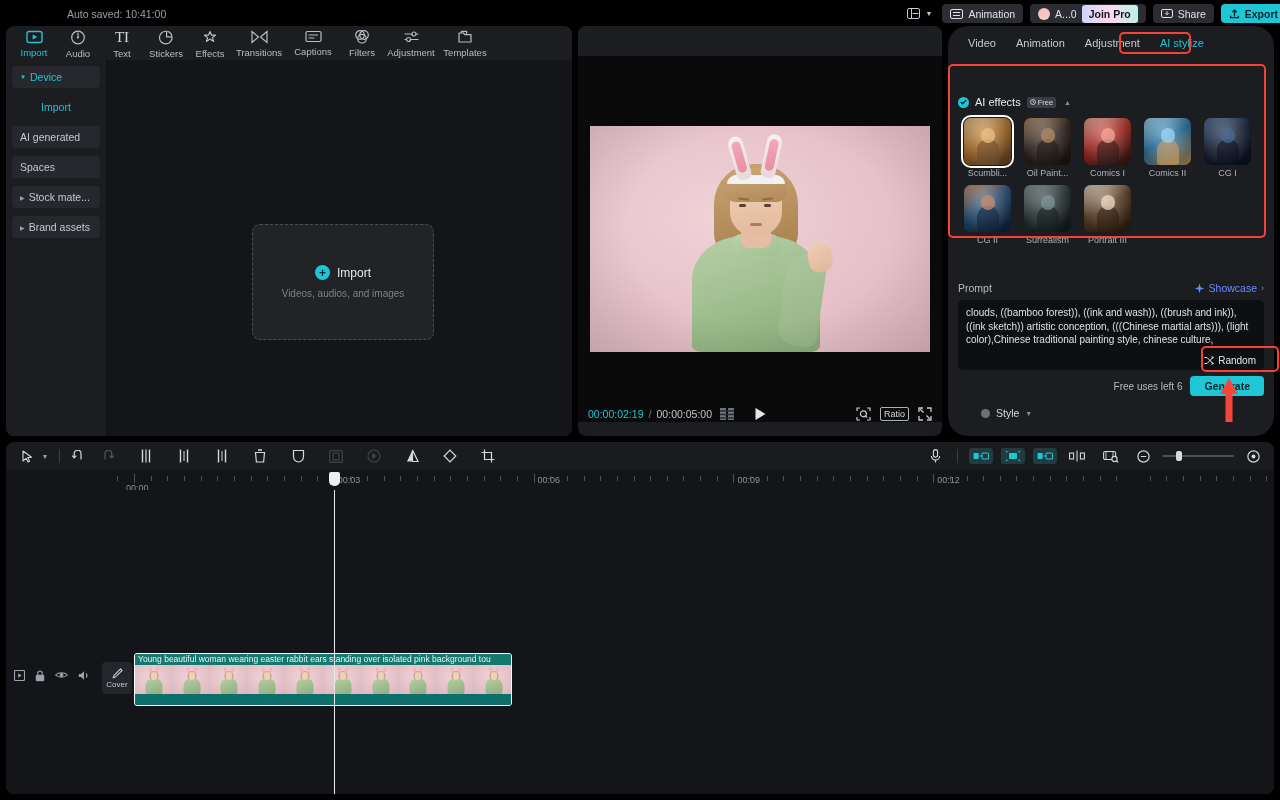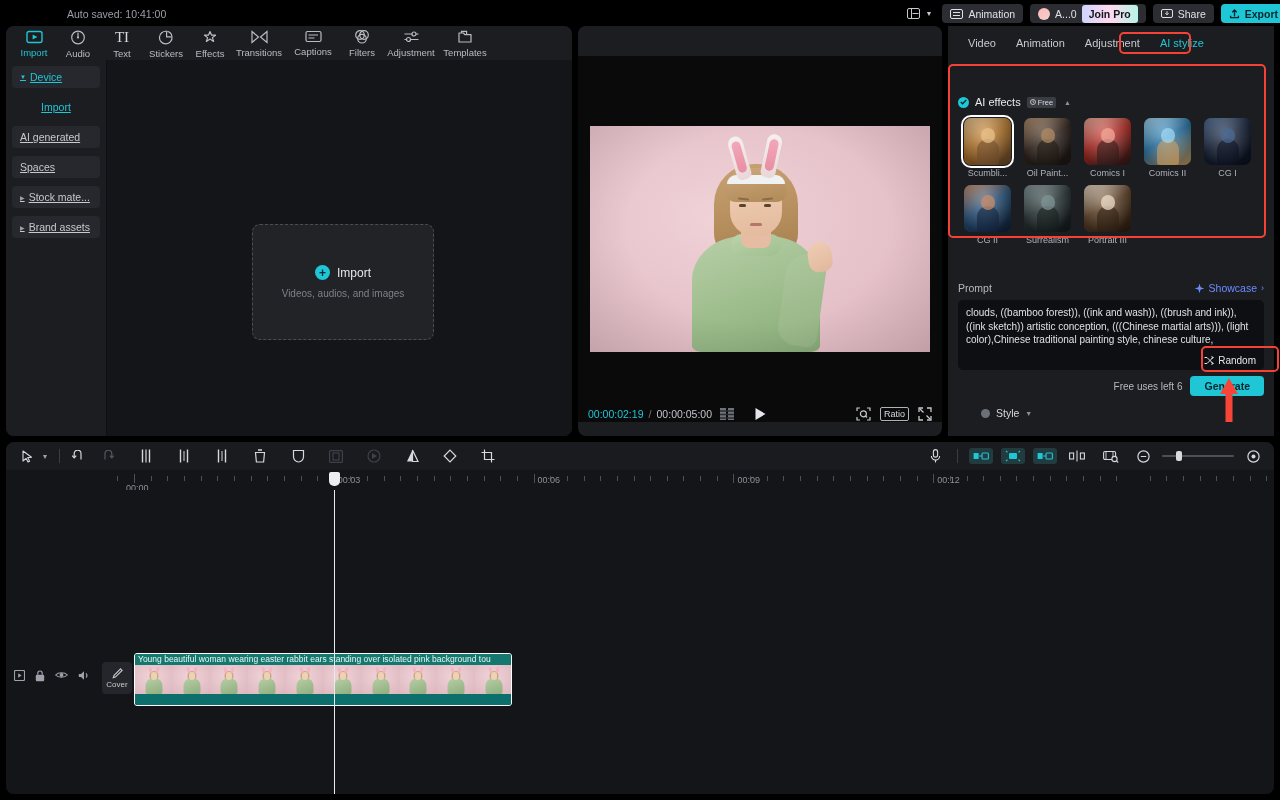--- a/index.html
+++ b/index.html
@@ -41,21 +41,21 @@
     width:44px; padding-top:4px; display:flex; flex-direction:column; align-items:center; gap:3px;
     color:#b9bcc2; font-size:9.5px; cursor:default;
   }
   .mtab.active { color:#1ec6d6; }
   .mtab .lbl { white-space:nowrap; font-size:9.5px;}
   .mtab-wide { width:54px; }
   .media-body { position:absolute; top:34px; left:0; width:100%; height:376px; display:flex; }
   .media-side { width:100px; padding:6px 6px 0 6px; background:#1c1d21; }
   .side-item {
     height:22px; border-radius:4px; display:flex; align-items:center; padding:0 8px;
-    font-size:10.5px; color:#c6c9cf; margin-bottom:8px; background:#27282d; cursor:default;text-decoration:underline;
+    font-size:10.5px; color:#c6c9cf; margin-bottom:8px; background:#27282d; cursor:default;
   }
   .side-item.plain { background:transparent; justify-content:center; }
   .side-item.accent { color:#1ec6d6; }
   .caret { font-size:6px; margin-right:4px; color:#9aa0a8; }
   .caret.on { color:#1ec6d6; }
   .media-content { flex:1; background:#141518; border-left:1px solid #0e0f12; position:relative; }
   .dropzone {
     position:absolute; left:145px; top:164px; width:182px; height:116px;
     border:1px dashed #4a4d55; border-radius:8px; background:#222327;
     display:flex; flex-direction:column; align-items:center; justify-content:center; gap:8px;
@@ -116,21 +116,21 @@
   .ear-r { left:calc(50% + 8px); bottom:174px; transform:rotate(12deg); }
   .player-bar { position:absolute; bottom:0; left:0; width:364px; height:44px; display:flex; align-items:center; padding:0 10px; }
   .tc { font-size:10.5px; color:#1ec6d6; font-family:"Liberation Sans",sans-serif; }
   .tc-total { color:#c1c4ca; }
   .tc-sep { color:#6e727a; margin:0 5px; }
   .play-wrap { position:absolute; left:0; right:0; display:flex; justify-content:center; pointer-events:none; }
   .pb-right { margin-left:auto; display:flex; align-items:center; gap:9px; }
   .ratio-box { border:1px solid #aeb2b9; border-radius:2px; padding:0 3px; font-size:9px; color:#d5d8dd; line-height:12px; }
 
   
-  .right-panel { position:absolute; left:948px; top:26px; width:326px; height:410px; background:#1c1d21; border-radius:0; overflow:hidden;}
+  .right-panel { position:absolute; left:948px; top:26px; width:326px; height:410px; background:#1c1d21; border-radius:20px; overflow:hidden;}
   .rp-tabs { height:34px; display:flex; align-items:center; gap:0; padding-left:10px; }
   .rtab { height:22px; padding:0 10px; display:flex; align-items:center; font-size:11px; color:#c6c9cf; cursor:default;}
   .rtab.active { color:#1ec6d6; }
   .hl-box { position:absolute; border:2px solid #f44336; border-radius:5px; pointer-events:none; }
   .ai-section { position:absolute; top:66px; left:10px; width:306px; }
   .ai-head { display:flex; align-items:center; gap:6px; height:20px; }
   .chk { width:11px;height:11px;border-radius:50%;background:#1ec6d6;display:flex;align-items:center;justify-content:center; }
   .ai-head .t { font-size:11px; color:#e8eaee; }
   .badge-free {
     display:flex; align-items:center; gap:2px; background:#3b3d44; color:#d9dbe0;

